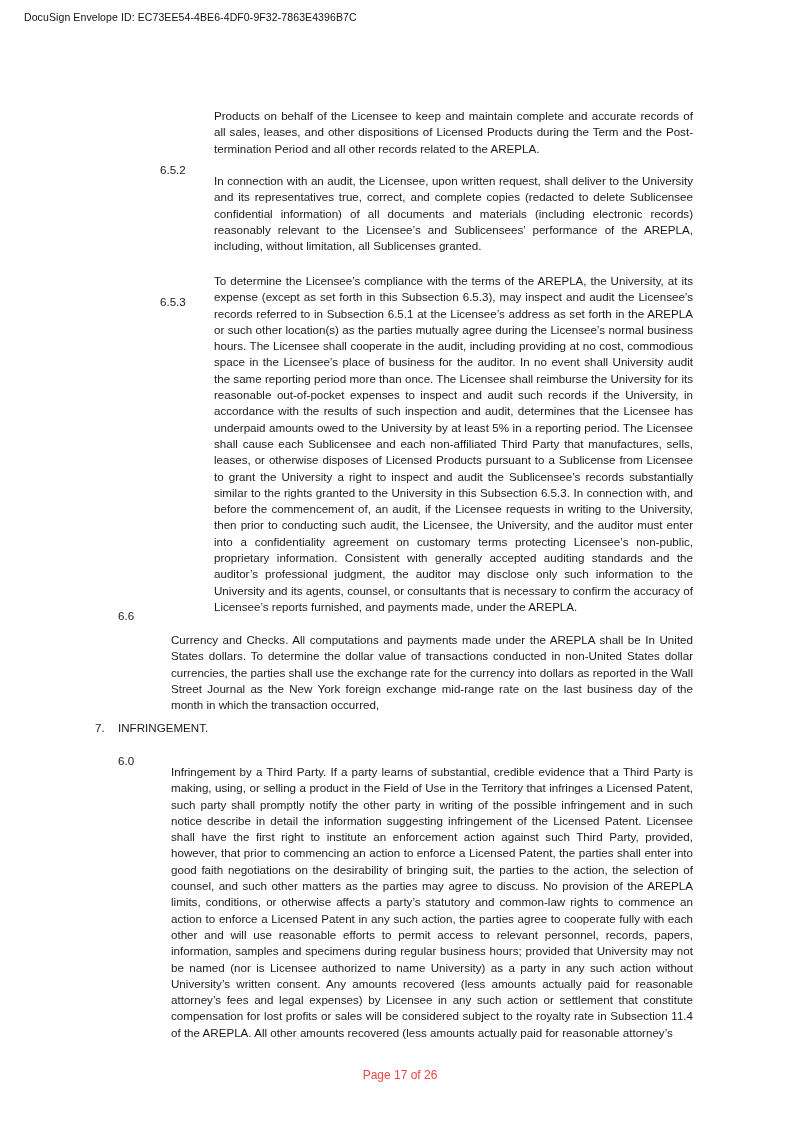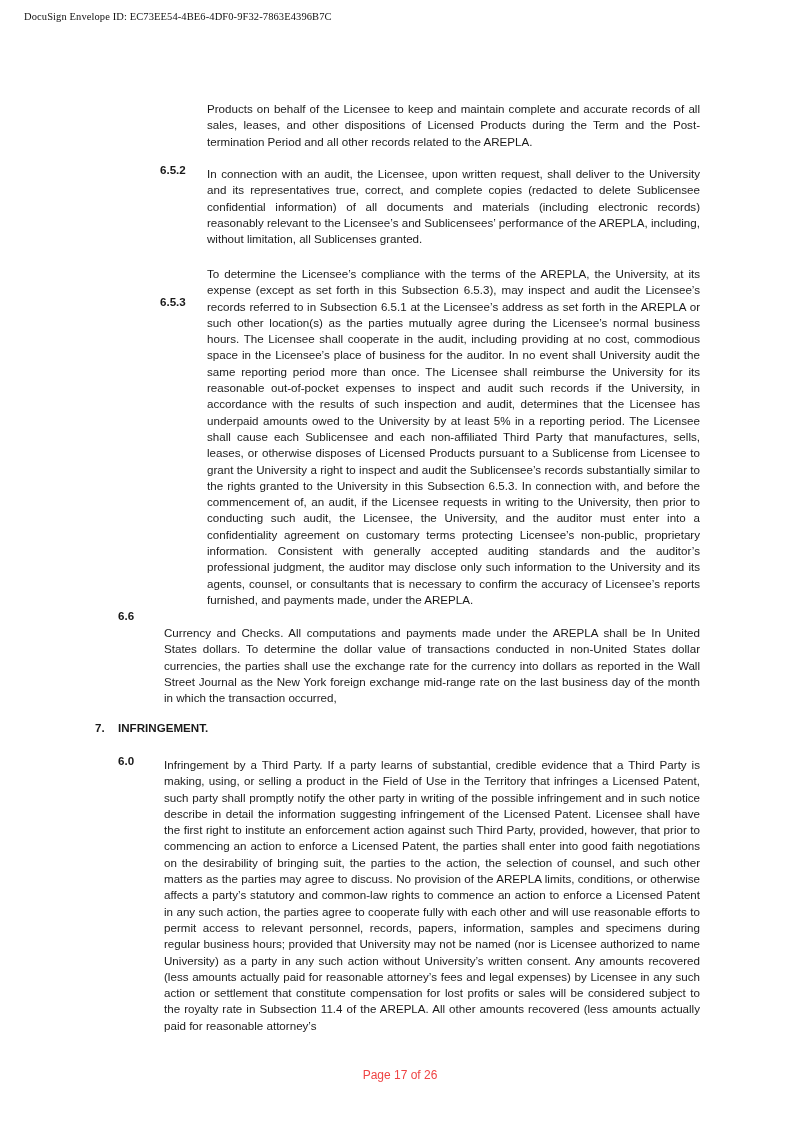--- a/index.html
+++ b/index.html
@@ -1,33 +1,33 @@
 <!DOCTYPE html>
 <html><head>
 <meta charset="utf-8">
 <style>
   html, body { margin: 0; padding: 0; background: #ffffff; }
   body { width: 800px; height: 1131px; position: relative; overflow: hidden; color: #1a1a1a; }
   .envelope {
     position: absolute; left: 24px; top: 11px;
-    font-family: Liberation Serif, serif;
+    font-family: Liberation Sans, sans-serif;
     font-size: 10.5px; color: #111; letter-spacing: 0.1px;
   }
   .doc {
     font-family: "Liberation Sans", "DejaVu Sans", sans-serif;
     font-size: 11.6px; line-height: 16.3px; color: #1a1a1a;
   }
   .block { position: absolute; text-align: justify; }
-  .num { position: absolute; font-weight: bold; }
+  .num { position: absolute; font-weight: normal; }
   .b { font-weight: normal; }
   .footer {
     position: absolute; left: 0; width: 800px; top: 1068px; text-align: center;
     font-family: "Liberation Sans", "DejaVu Sans", sans-serif; font-size: 12px; color: #ef4444;
   }
-  p { margin: 4px; }
+  p { margin: 11px; }
 </style>
 </head>
 <body>
 
 <div class="envelope">DocuSign Envelope ID: EC73EE54-4BE6-4DF0-9F32-7863E4396B7C</div>
 
 <div class="doc">
 
   <div class="block" style="left:203px; top:97px; width:501px;">
     <p>Products on behalf of the Licensee to keep and maintain complete and accurate records of all sales, leases, and other dispositions of Licensed Products during the Term and the Post-termination Period and all other records related to the AREPLA.</p>

